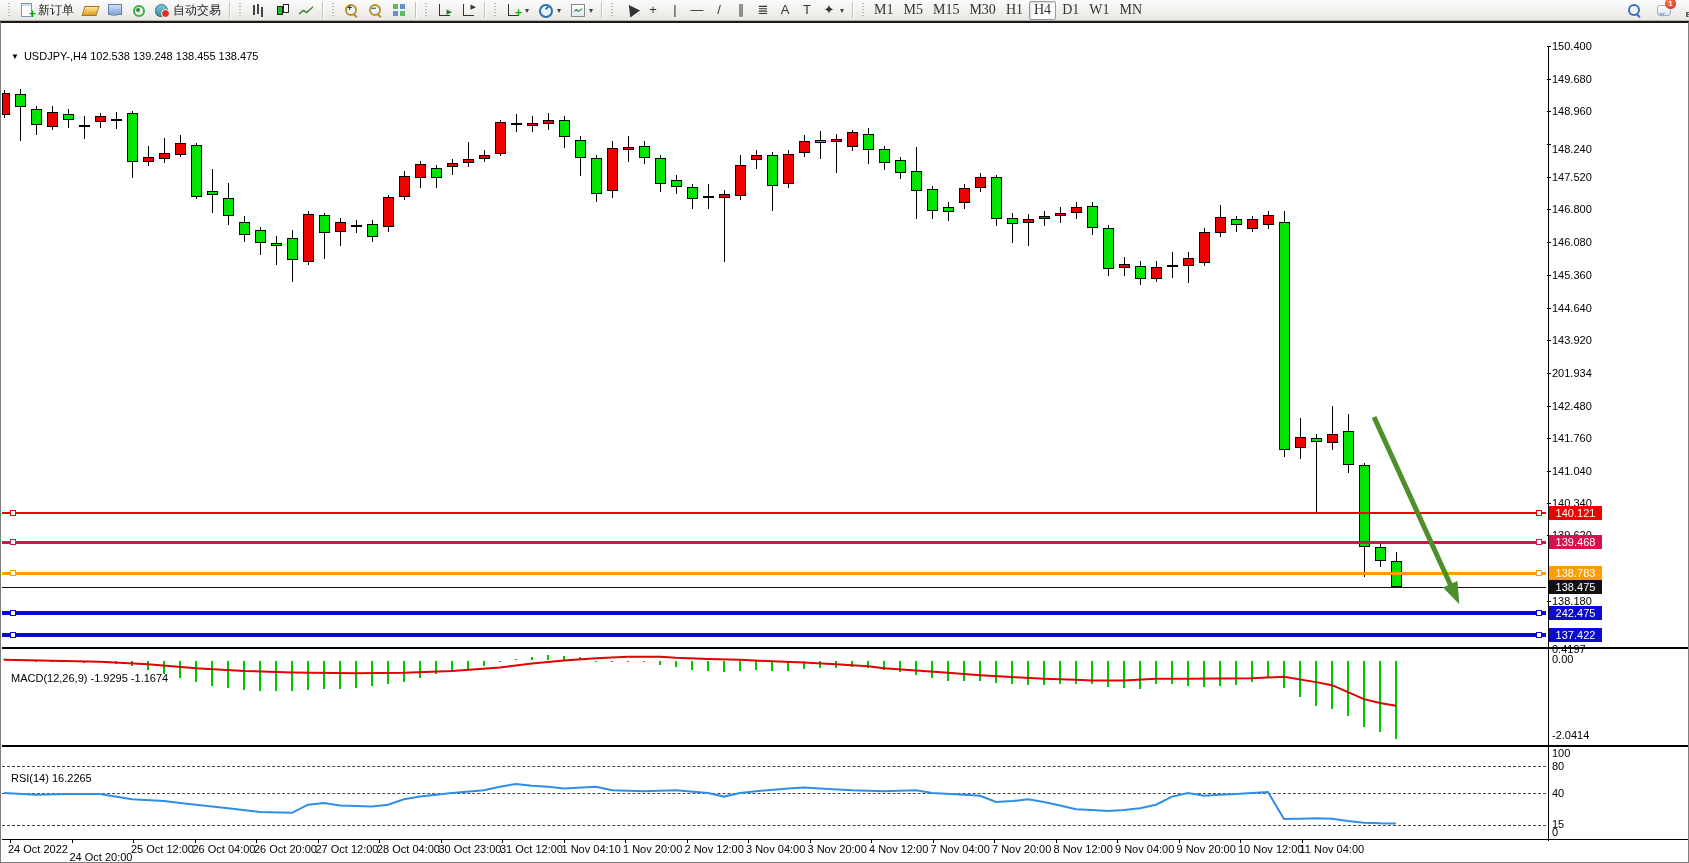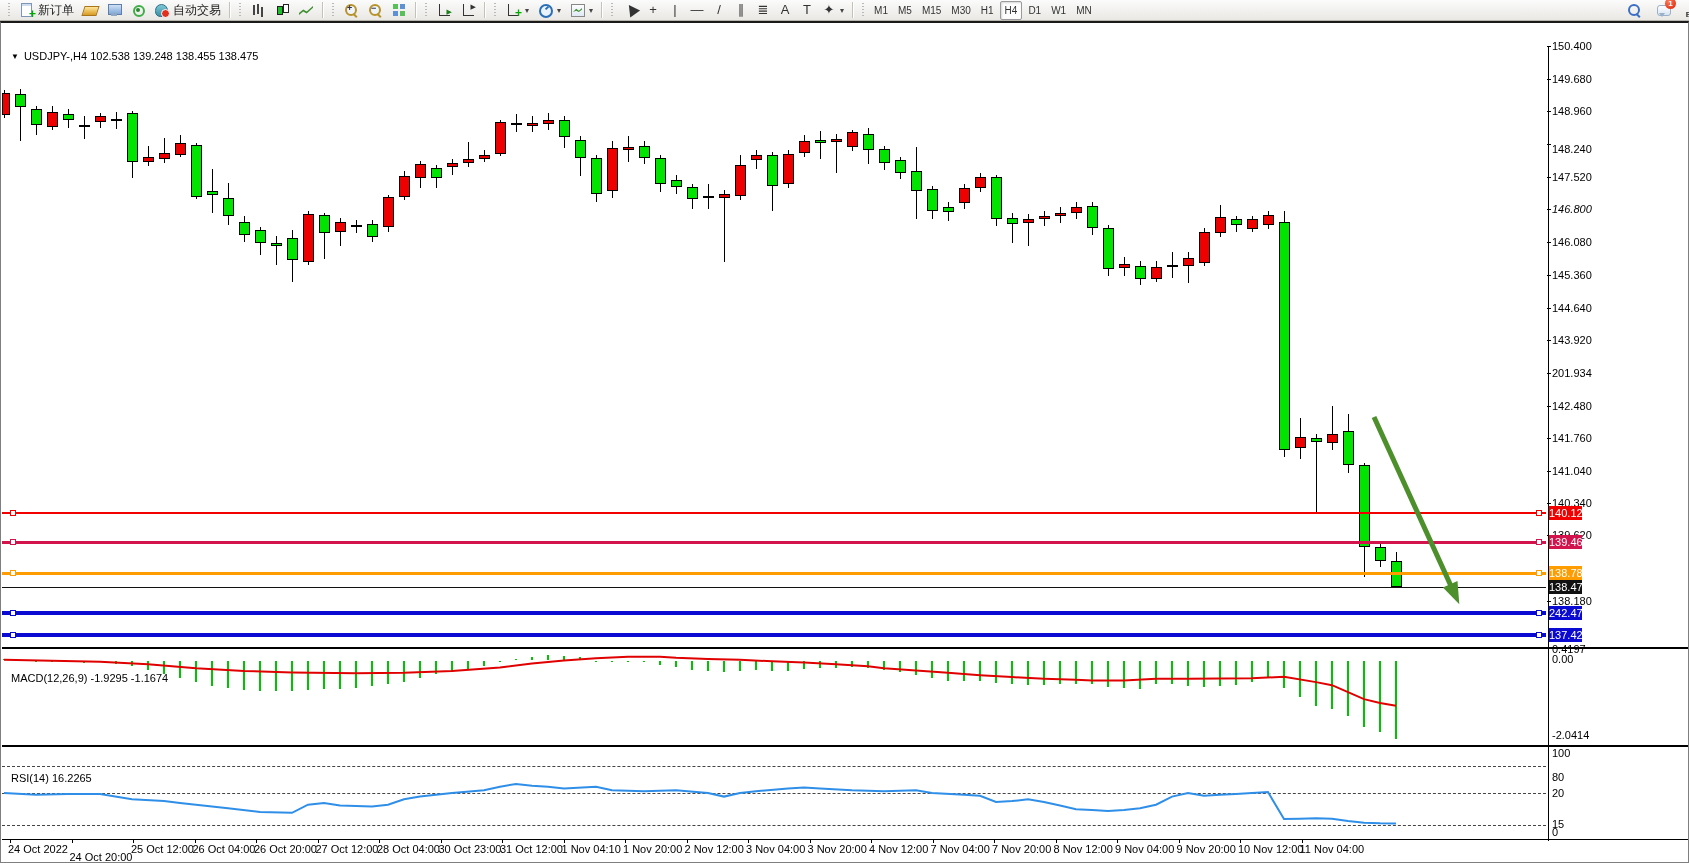--- a/index.html
+++ b/index.html
@@ -4,21 +4,21 @@
 <style>
   html,body{margin:0;padding:0;background:#d4d0c8;}
   *{box-sizing:border-box;}
   .stage{position:relative;width:1689px;height:863px;background:#fff;font-family:"Liberation Sans",sans-serif;overflow:hidden;}
   
   .toolbar{position:absolute;left:0;top:0;width:1689px;height:21px;background:linear-gradient(#fbfbfb,#e9e8e4);border-bottom:1px solid #b8b6ad;display:flex;align-items:center;padding:0 4px;gap:2px;}
   .tb-grip{width:4px;height:14px;margin:0 3px;background:repeating-linear-gradient(#b9b9b9 0 1px,transparent 1px 3px);background-size:2px 100%;background-repeat:no-repeat;background-position:center;}
   .tb-sep{width:1px;height:16px;background:#c3c1b8;margin:0 3px;box-shadow:1px 0 0 #fff;}
   .tb-btn{height:19px;display:flex;align-items:center;gap:3px;padding:0 3px;border-radius:2px;color:#222;font-size:12px;white-space:nowrap;cursor:default;}
   .tb-btn.active{background:#fdfdfd;border:1px solid #9a9a9a;box-shadow:inset 1px 1px 2px rgba(0,0,0,.15);}
-  .tb-txt{font-size:10px;color:#333;padding:0 4px;}
+  .tb-txt{font-size:14px;color:#333;padding:0 4px;font-family:Liberation Serif, serif;}
   .caret{font-size:8px;color:#444;margin-left:1px;}
   .tb-right{margin-left:auto;display:flex;align-items:center;gap:8px;padding-right:10px;}
   
   .ic{position:relative;display:inline-block;width:16px;height:16px;}
   .ic-doc::before{content:"";position:absolute;left:2px;top:1px;width:9px;height:12px;background:#fff;border:1px solid #7d96b5;box-shadow:inset 0 2px 0 #cfdcec;}
   .ic-doc::after{content:"+";position:absolute;right:-1px;bottom:-3px;color:#0a0;font-weight:bold;font-size:12px;}
   .ic-gold::before{content:"";position:absolute;left:1px;top:4px;width:13px;height:8px;transform:skewX(-18deg);background:linear-gradient(#ffe69a,#d89b21);border:1px solid #a8761a;}
   .ic-pc::before{content:"";position:absolute;left:2px;top:2px;width:12px;height:9px;background:linear-gradient(#cfe0f5,#7fa8d9);border:1px solid #5f7fa8;}
   .ic-pc::after{content:"";position:absolute;left:5px;top:11px;width:6px;height:3px;background:#8fa8c5;}
   .ic-signal::before{content:"";position:absolute;left:3px;top:3px;width:8px;height:8px;border:2px solid #3fae49;border-radius:50%;}
@@ -50,21 +50,21 @@
   .ic-chat::after{content:"";position:absolute;left:3px;top:11px;border-left:3px solid transparent;border-right:3px solid transparent;border-top:4px solid #9ab0c8;}
   .badge{position:absolute;right:-4px;top:-4px;min-width:11px;height:11px;background:radial-gradient(circle at 35% 30%,#ff7a5e,#d92100);border-radius:50%;color:#fff;font-size:8px;font-weight:bold;text-align:center;line-height:11px;padding:0 1px;}
   
   .chartwin{position:absolute;left:0;top:21px;width:1689px;height:842px;background:#fff;border:1px solid #7f7f7f;border-top:2px solid #1a1a1a;}
   .chart-title{position:absolute;left:10px;top:27px;font-size:11px;color:#000;display:flex;align-items:center;gap:5px;z-index:30;}
   .chart-title .tri{font-size:8px;}
   .sep-h{position:absolute;left:1px;width:1686px;background:#000;z-index:8;}
   .sep-v{position:absolute;top:24px;width:1px;background:#000;z-index:8;}
   .axis-label{position:absolute;left:1552px;font-size:11px;color:#000;white-space:nowrap;z-index:9;}
   .axis-tick{position:absolute;left:1547px;width:4px;height:1px;background:#000;z-index:9;}
-  .chip{position:absolute;left:1549px;width:33px;height:14px;color:#fff;font-size:11px;line-height:14px;text-align:center;z-index:12;white-space:nowrap;}
+  .chip{position:absolute;left:1549px;width:53px;height:14px;color:#fff;font-size:11px;line-height:14px;text-align:center;z-index:12;white-space:nowrap;}
   .hline{position:absolute;z-index:6;}
   .handle{position:absolute;width:6px;height:6px;background:#fff;z-index:7;}
   .candle-wick{position:absolute;width:1px;background:#000;z-index:4;}
   .candle-body{position:absolute;border:1px solid #000;z-index:5;}
   .macd-bar{position:absolute;width:2px;background:#00c400;z-index:4;}
   .dash-line{position:absolute;border-top:1px dashed #444;z-index:3;}
   .pane-head{position:absolute;left:10px;font-size:11px;color:#000;z-index:9;white-space:nowrap;}
   .time-label{position:absolute;top:843px;font-size:11px;color:#000;white-space:nowrap;z-index:9;}
   .time-tick{position:absolute;top:839px;width:1px;height:4px;background:#000;z-index:9;}
   svg.overlay{position:absolute;left:0;top:0;z-index:10;pointer-events:none;}
@@ -220,21 +220,21 @@
       <div class="axis-label" style="top: 40px;">150.400</div>
       <div class="axis-tick" style="top: 78.688px;"></div>
       <div class="axis-label" style="top: 72.688px;">149.680</div>
       <div class="axis-tick" style="top: 111.376px;"></div>
       <div class="axis-label" style="top: 105.376px;">148.960</div>
       <div class="axis-tick" style="top: 144.064px;"></div>
       <div class="axis-label" style="top: 143px;">148.240</div>
       <div class="axis-tick" style="top: 176.752px;"></div>
       <div class="axis-label" style="top: 170.752px;">147.520</div>
       <div class="axis-tick" style="top: 209.44px;"></div>
-      <div class="axis-label" style="top: 203.44px; font-style: italic;">146.800</div>
+      <div class="axis-label" style="top: 203.44px;">146.800</div>
       <div class="axis-tick" style="top: 242.128px;"></div>
       <div class="axis-label" style="top: 236.128px;">146.080</div>
       <div class="axis-tick" style="top: 274.816px;"></div>
       <div class="axis-label" style="top: 268.816px;">145.360</div>
       <div class="axis-tick" style="top: 307.504px;"></div>
       <div class="axis-label" style="top: 301.504px;">144.640</div>
       <div class="axis-tick" style="top: 340.192px;"></div>
       <div class="axis-label" style="top: 334.192px;">143.920</div>
       <div class="axis-tick" style="top: 372.88px;"></div>
       <div class="axis-label" style="top: 366.88px;">201.934</div>
@@ -536,22 +536,22 @@
       <div class="macd-bar" style="left: 1363px; top: 660.5px; height: 66.392px; background: rgb(0, 196, 0);"></div>
       <div class="macd-bar" style="left: 1379px; top: 660.5px; height: 71.41px; background: rgb(0, 196, 0);"></div>
       <div class="macd-bar" style="left: 1395px; top: 660.5px; height: 78.744px; background: rgb(0, 196, 0);"></div>
       <div class="axis-label" style="top: 643px;">0.4197</div>
       <div class="axis-label" style="top: 653px;">0.00</div>
       <div class="axis-label" style="top: 729px;">-2.0414</div>
       <div class="dash-line" style="left: 2px; top: 766px; width: 1544px;"></div>
       <div class="dash-line" style="left: 2px; top: 793px; width: 1544px;"></div>
       <div class="dash-line" style="left: 2px; top: 824.5px; width: 1544px;"></div>
       <div class="axis-label" style="top: 747px;">100</div>
-      <div class="axis-label" style="top: 760px; margin-top: 11px;">80</div>
-      <div class="axis-label" style="top: 787px;">20</div>
+      <div class="axis-label" style="top: 760px;">80</div>
+      <div class="axis-label" style="top: 787px;">40</div>
       <div class="axis-label" style="top: 818px;">15</div>
       <div class="axis-label" style="top: 826px;">0</div>
       <div class="time-tick" style="left: 10px;"></div>
       <div class="time-label" style="left: 8px;">24 Oct 2022</div>
       <div class="time-tick" style="left: 71.5px;"></div>
       <div class="time-label" style="left: 69.5px; margin-top: 8px;">24 Oct 20:00</div>
       <div class="time-tick" style="left: 133px;"></div>
       <div class="time-label" style="left: 131px;">25 Oct 12:00</div>
       <div class="time-tick" style="left: 194.5px;"></div>
       <div class="time-label" style="left: 192.5px;">26 Oct 04:00</div>

